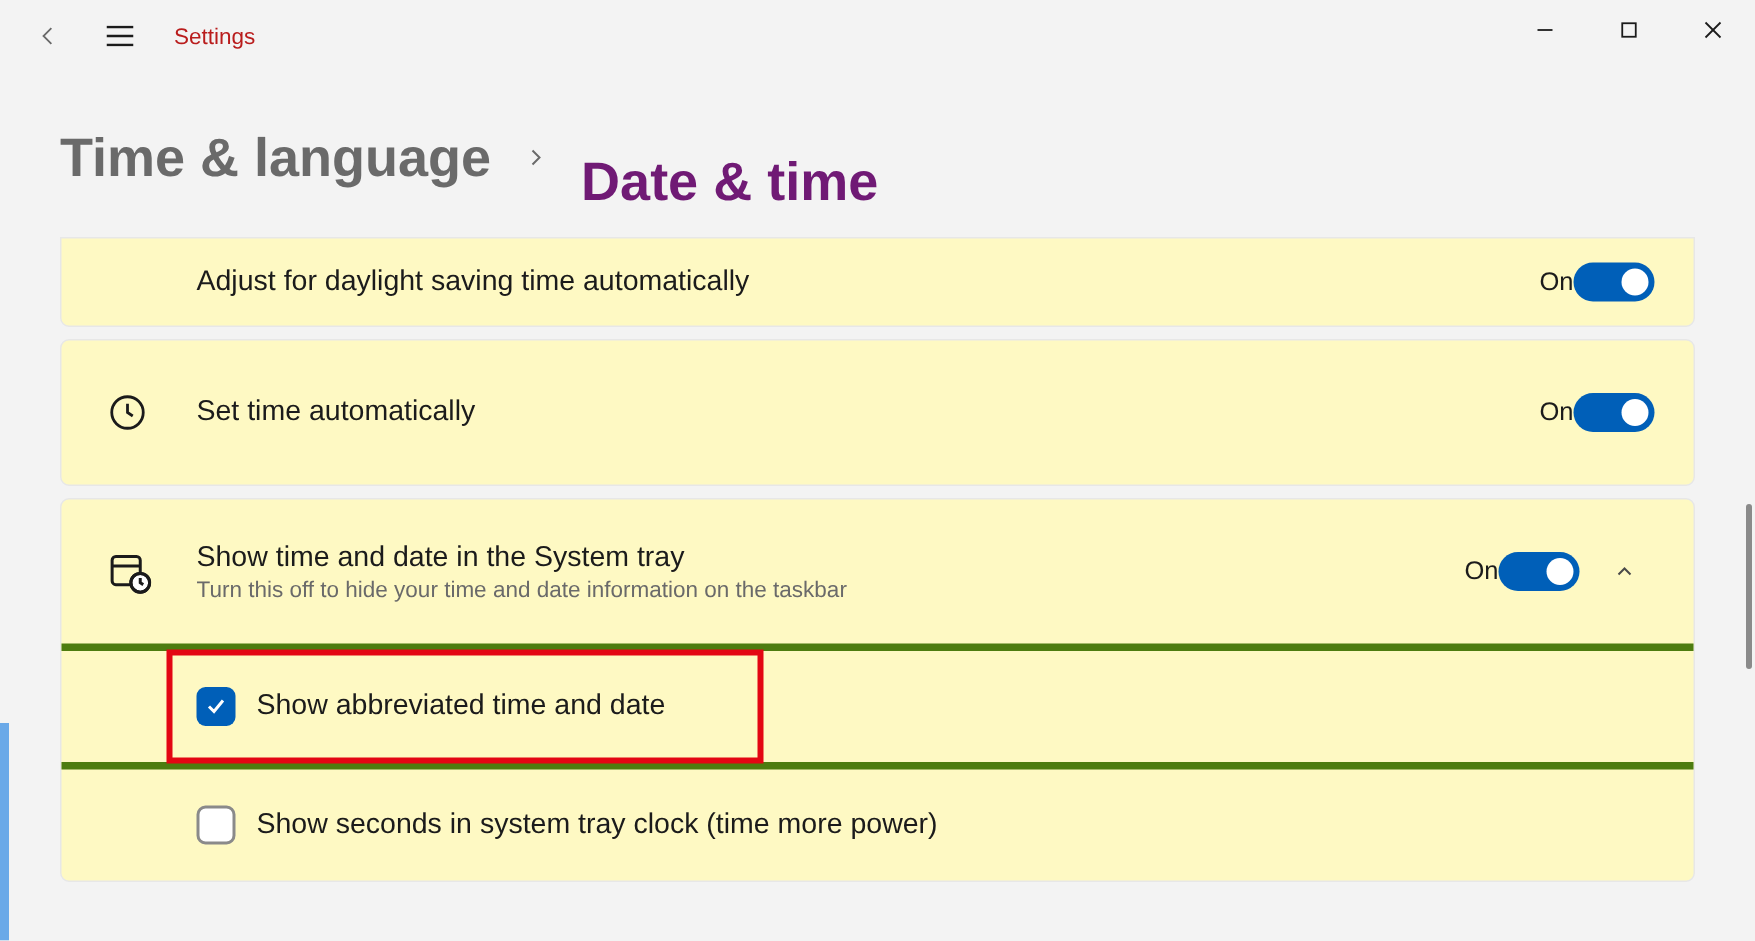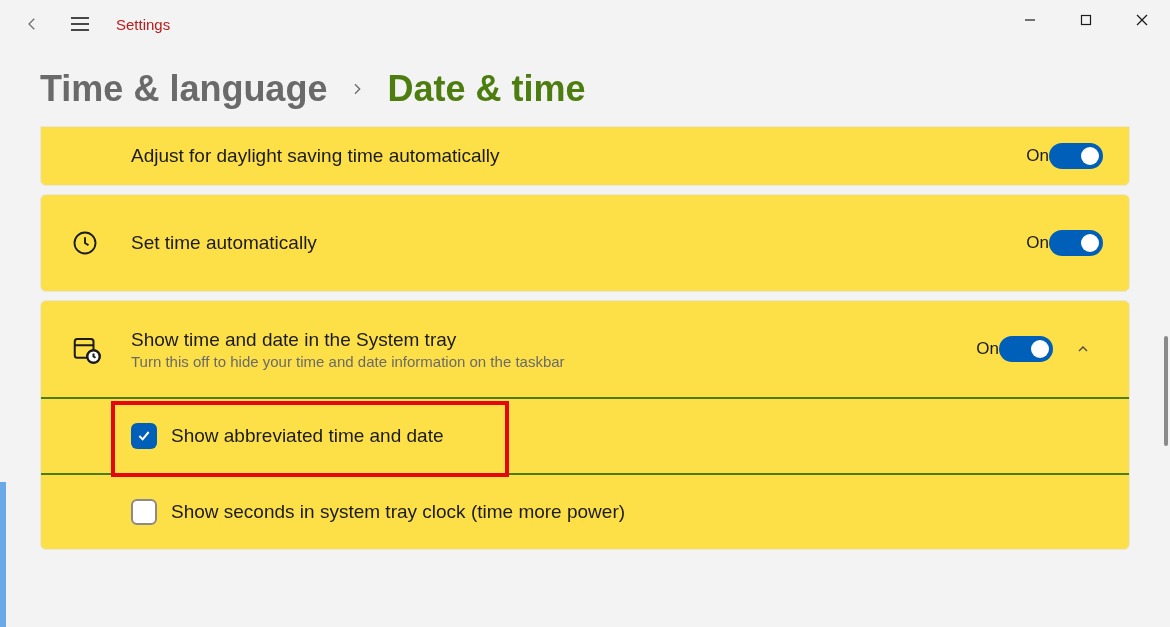--- a/index.html
+++ b/index.html
@@ -55,29 +55,30 @@
     color:#6a6a6a;
   }
   .bc-sep {
     padding: 0 22px;
     color:#6a6a6a;
     display:flex; align-items:center;
   }
   .bc-current {
     font-size: 36px;
     font-weight: 600;
-    color:#4d7c0f;
+    color:#701a75;
+    margin-top:32px;
   }
 
   .content {
     padding: 0 40px;
   }
 
   .card {
-    background:#fde047;
+    background:#fef9c3;
     border:1px solid #e7e7e7;
     border-radius:6px;
     margin-bottom:8px;
     position:relative;
   }
   .card.cut-top {
     border-top-left-radius:0;
     border-top-right-radius:0;
   }
   .row {
@@ -123,21 +124,21 @@
     background:#fff; border-radius:50%;
   }
   .chev {
     width:40px;
     display:flex; align-items:center; justify-content:center;
     color:#4a4a4a;
     margin-left:10px;
   }
 
   .sub-section {
-    border-top:2px solid #4d7c0f;
+    border-top:5px solid #4d7c0f;
   }
   .sub-row {
     display:flex;
     align-items:center;
     min-height:74px;
     padding: 0 26px 0 90px;
   }
   .checkbox {
     width:26px; height:26px;
     border-radius:6px;

